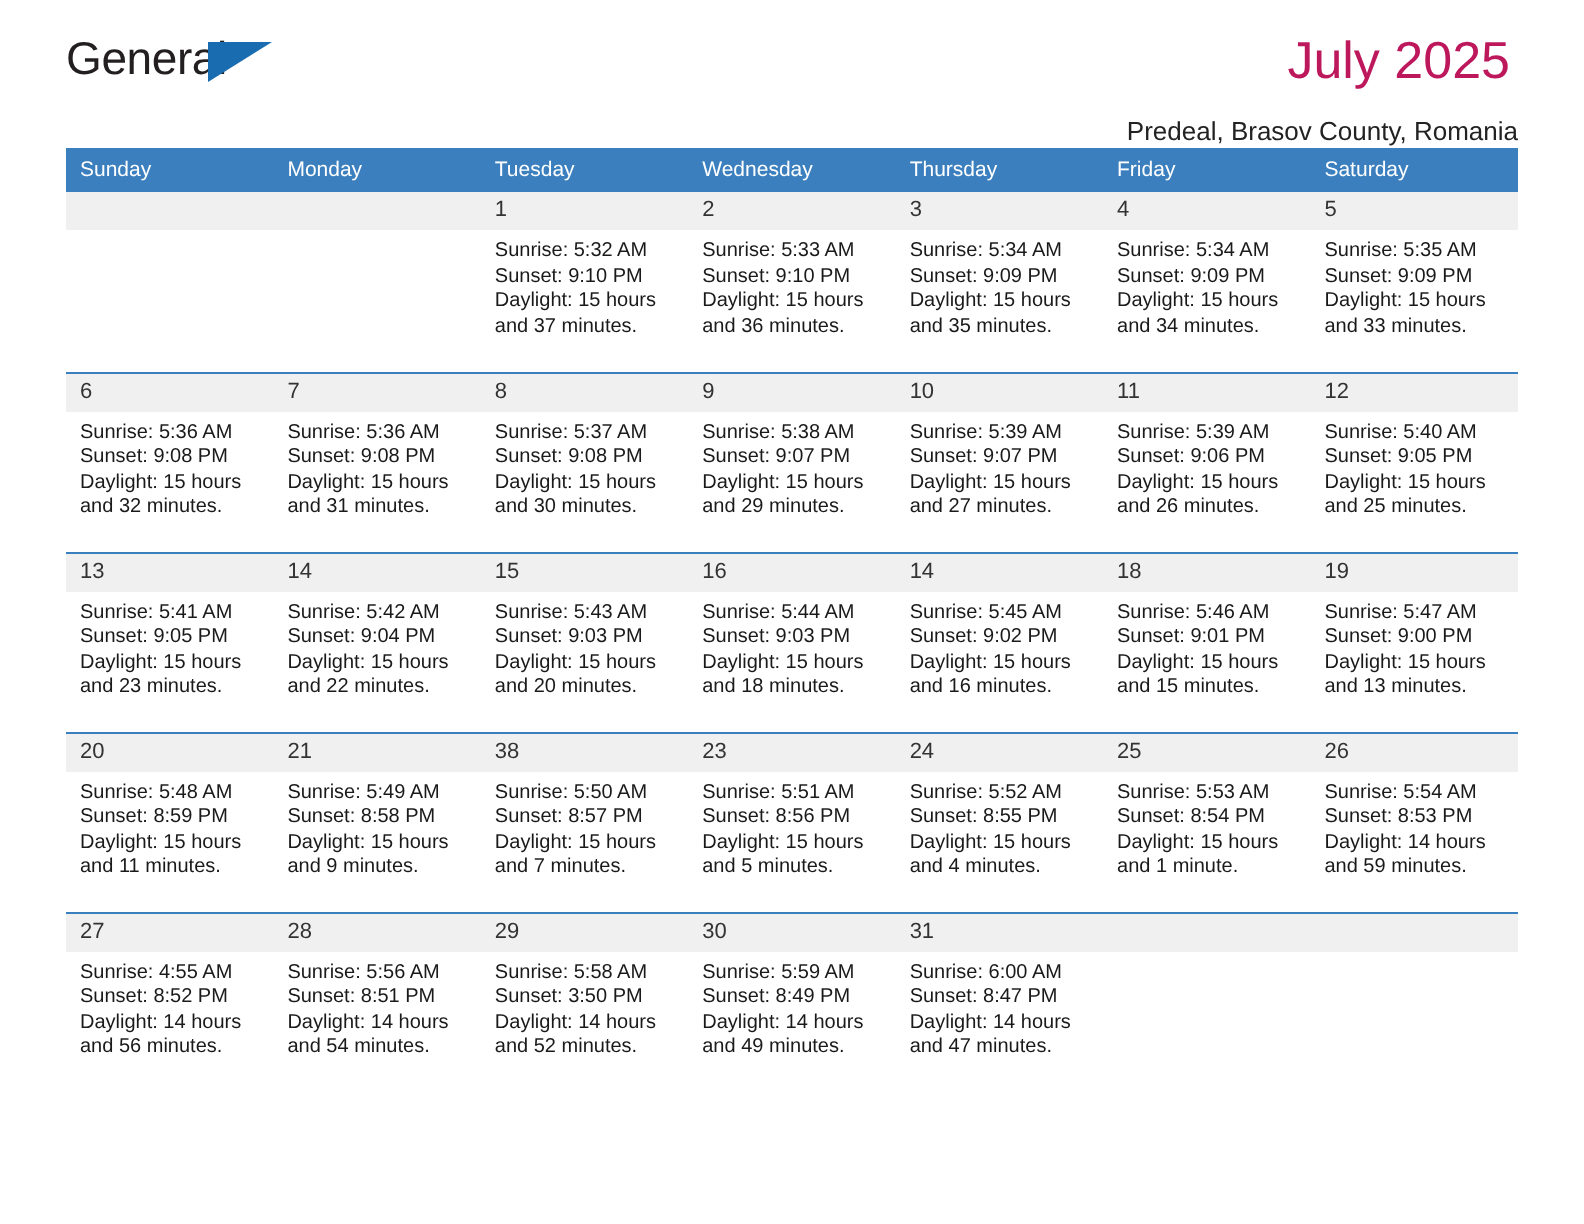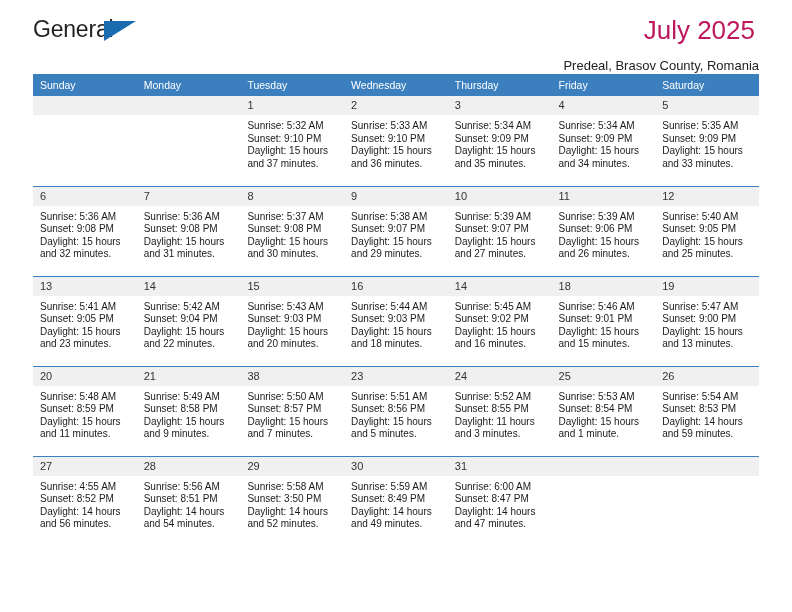--- a/index.html
+++ b/index.html
@@ -352,21 +352,21 @@
               <div>Sunrise: 5:51 AM</div>
               <div>Sunset: 8:56 PM</div>
               <div class="daylight">Daylight: 15 hours and 5 minutes.</div>
             </div>
           </td>
           <td>
             <div class="daynum">24</div>
             <div class="cell-body">
               <div>Sunrise: 5:52 AM</div>
               <div>Sunset: 8:55 PM</div>
-              <div class="daylight">Daylight: 11 hours and 3 minutes.</div>
+              <div class="daylight">Daylight: 15 hours and 4 minutes.</div>
             </div>
           </td>
           <td>
             <div class="daynum">25</div>
             <div class="cell-body">
               <div>Sunrise: 5:53 AM</div>
               <div>Sunset: 8:54 PM</div>
               <div class="daylight">Daylight: 15 hours and 1 minute.</div>
             </div>
           </td>

